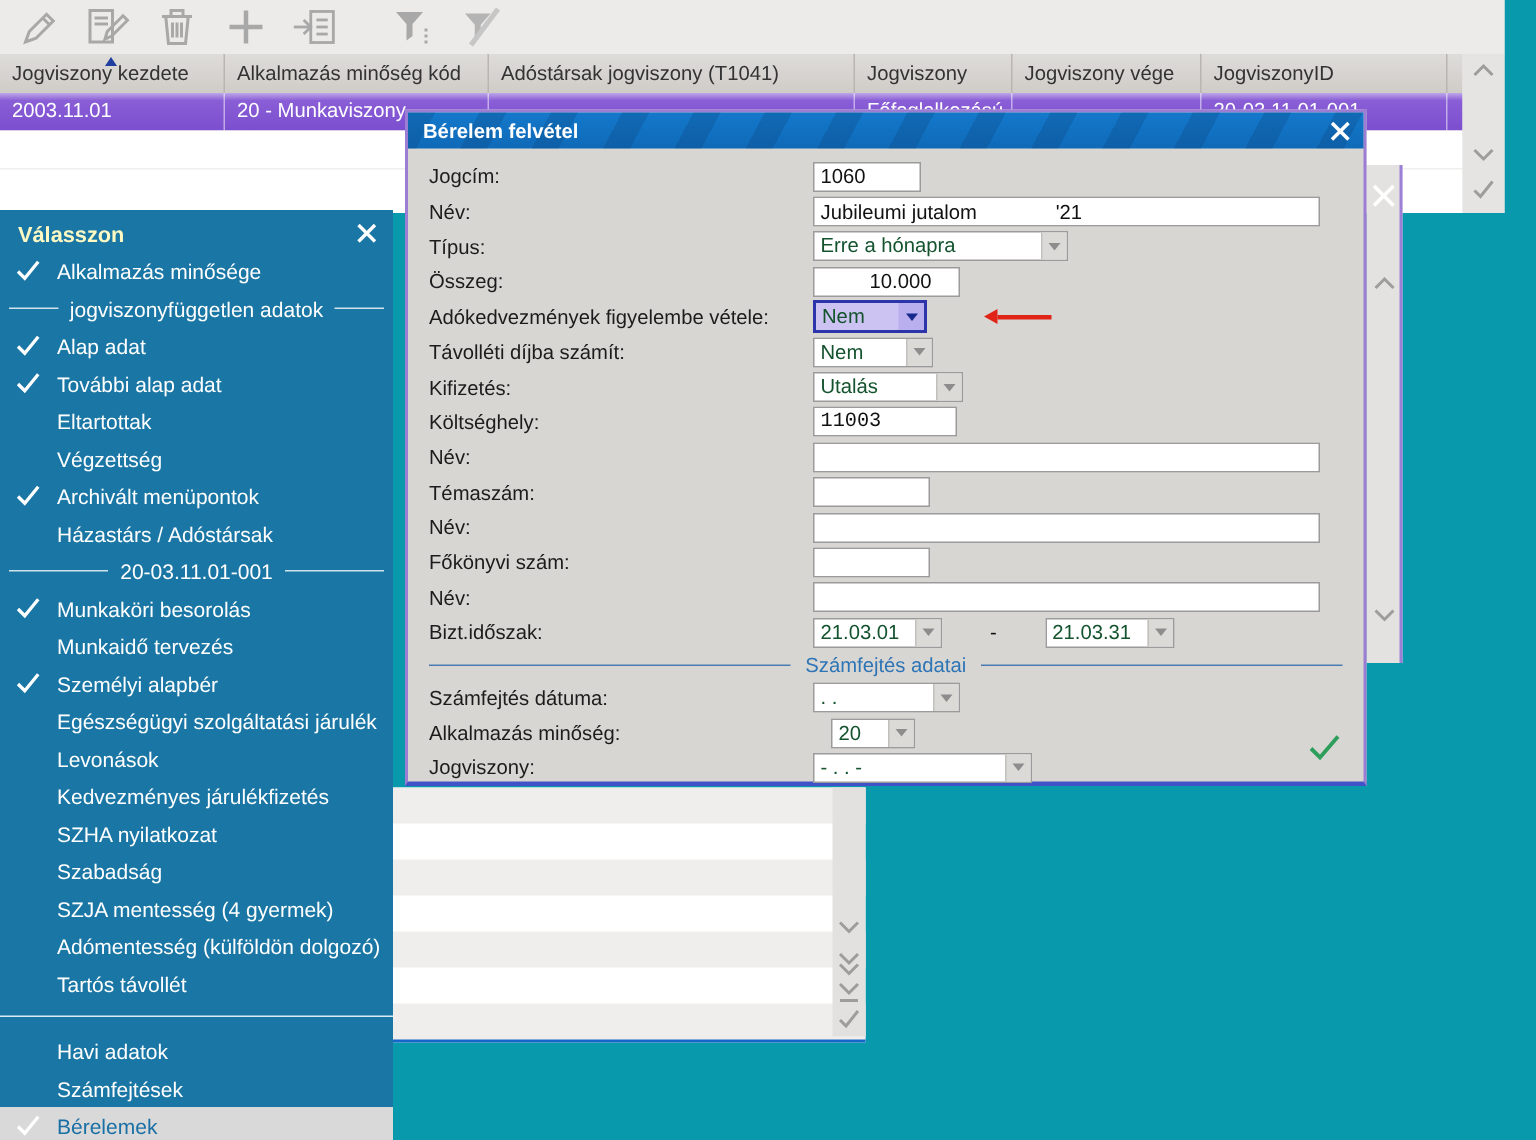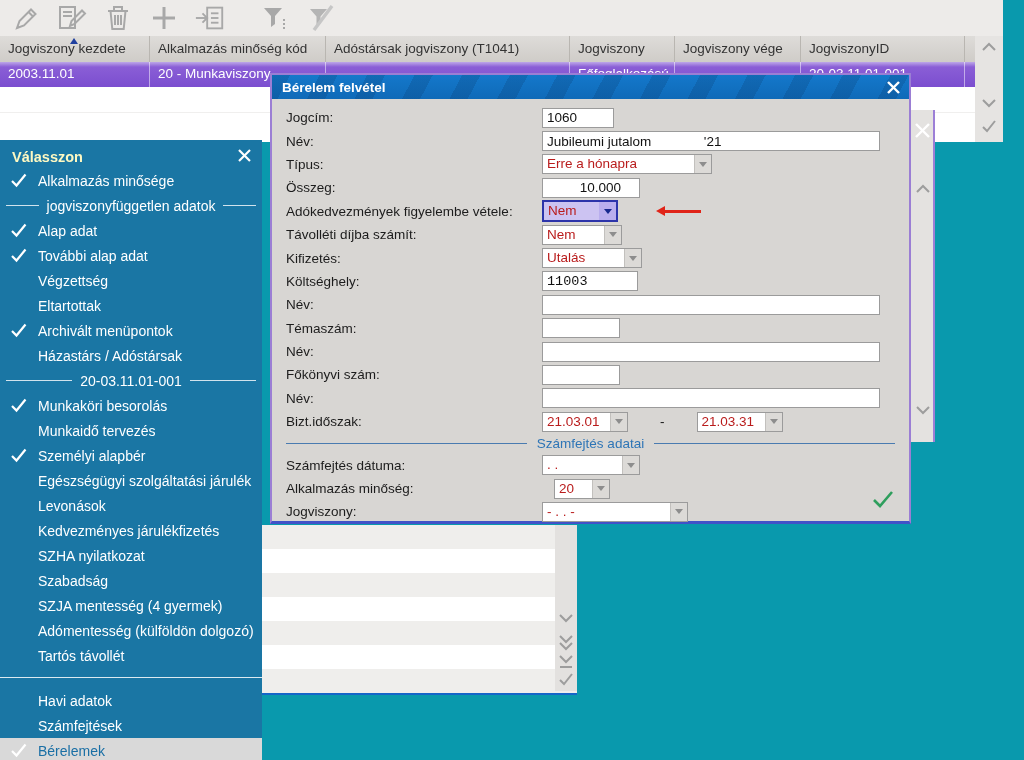--- a/index.html
+++ b/index.html
@@ -52,21 +52,21 @@
   .dlg-titlebar{height:24px;display:flex;align-items:center;padding:0 8px 0 10px;color:#fff;
      background-image:repeating-linear-gradient(118deg,rgba(8,55,105,.22) 0 16px,rgba(8,55,105,0) 16px 42px),linear-gradient(#1478cb,#0f6ab8);}
   .dlg-title{font-size:13.5px;font-weight:bold;}
   .dlg-x{margin-left:auto;cursor:pointer;display:flex;align-items:center;}
   .dlg-form{padding-top:7px;}
   .frow{height:23.4px;display:flex;align-items:center;gap:26px;}
   .flabel{width:244px;padding-left:14px;font-size:13.5px;color:#1c1c1c;white-space:nowrap;}
   .finput{height:20px;border:1px solid #9b9b9b;background:#fff;font-size:13.5px;padding:0 4px;color:#111;}
   .finput.right{text-align:right;padding-right:18px;}
   .combo{display:flex;height:20px;border:1px solid #9b9b9b;background:#fff;}
-  .combo .cval{flex:1;font-size:13.5px;padding:1px 4px 0 4px;white-space:pre;overflow:hidden;color:#b91c1c;}
+  .combo .cval{flex:1;font-size:13.5px;padding:1px 4px 0 4px;white-space:pre;overflow:hidden;color:#14532d;}
   .combo .carr{width:17px;background:#dcdad7;border-left:1px solid #c2c0bd;display:flex;align-items:center;justify-content:center;}
   .combo .carr i{width:0;height:0;border-left:4px solid transparent;border-right:4px solid transparent;border-top:5px solid #8d8d8d;}
   .combo.focused{height:22px;border:2px solid #2c34aa;background:#ccc3f2;}
   .combo.focused .cval{background:#ccc3f2;font-weight:normal;}
   .combo.focused .carr{background:#b9aeee;border-left:none;}
   .combo.focused .carr i{border-top-color:#16288e;}
   .dash{font-size:13.5px;margin:0 6px;color:#111;}
   .red-arrow{display:flex;align-items:center;margin-left:12px;}
   .red-arrow .head{width:0;height:0;border-top:5px solid transparent;border-bottom:5px solid transparent;border-right:9px solid #e02418;}
   .red-arrow .bar{width:36px;height:3px;background:#e02418;}
@@ -200,24 +200,24 @@
             </svg></span>
           <span>Alap adat</span>
         </div>
         <div class="sb-item">
           <span class="ck"><svg width="18" height="16" viewBox="0 0 18 16">
               <polyline points="2,9 6.5,13.5 15.5,2.5" stroke="#fff" stroke-width="2.2" fill="none"></polyline>
             </svg></span>
           <span>További alap adat</span>
         </div>
         <div class="sb-item">
+          <span>Eltartottak</span>
+        </div>
+        <div class="sb-item">
           <span>Végzettség</span>
-        </div>
-        <div class="sb-item">
-          <span>Eltartottak</span>
         </div>
         <div class="sb-item">
           <span class="ck"><svg width="18" height="16" viewBox="0 0 18 16">
               <polyline points="2,9 6.5,13.5 15.5,2.5" stroke="#fff" stroke-width="2.2" fill="none"></polyline>
             </svg></span>
           <span>Archivált menüpontok</span>
         </div>
         <div class="sb-item">
           <span>Házastárs / Adóstársak</span>
         </div>

